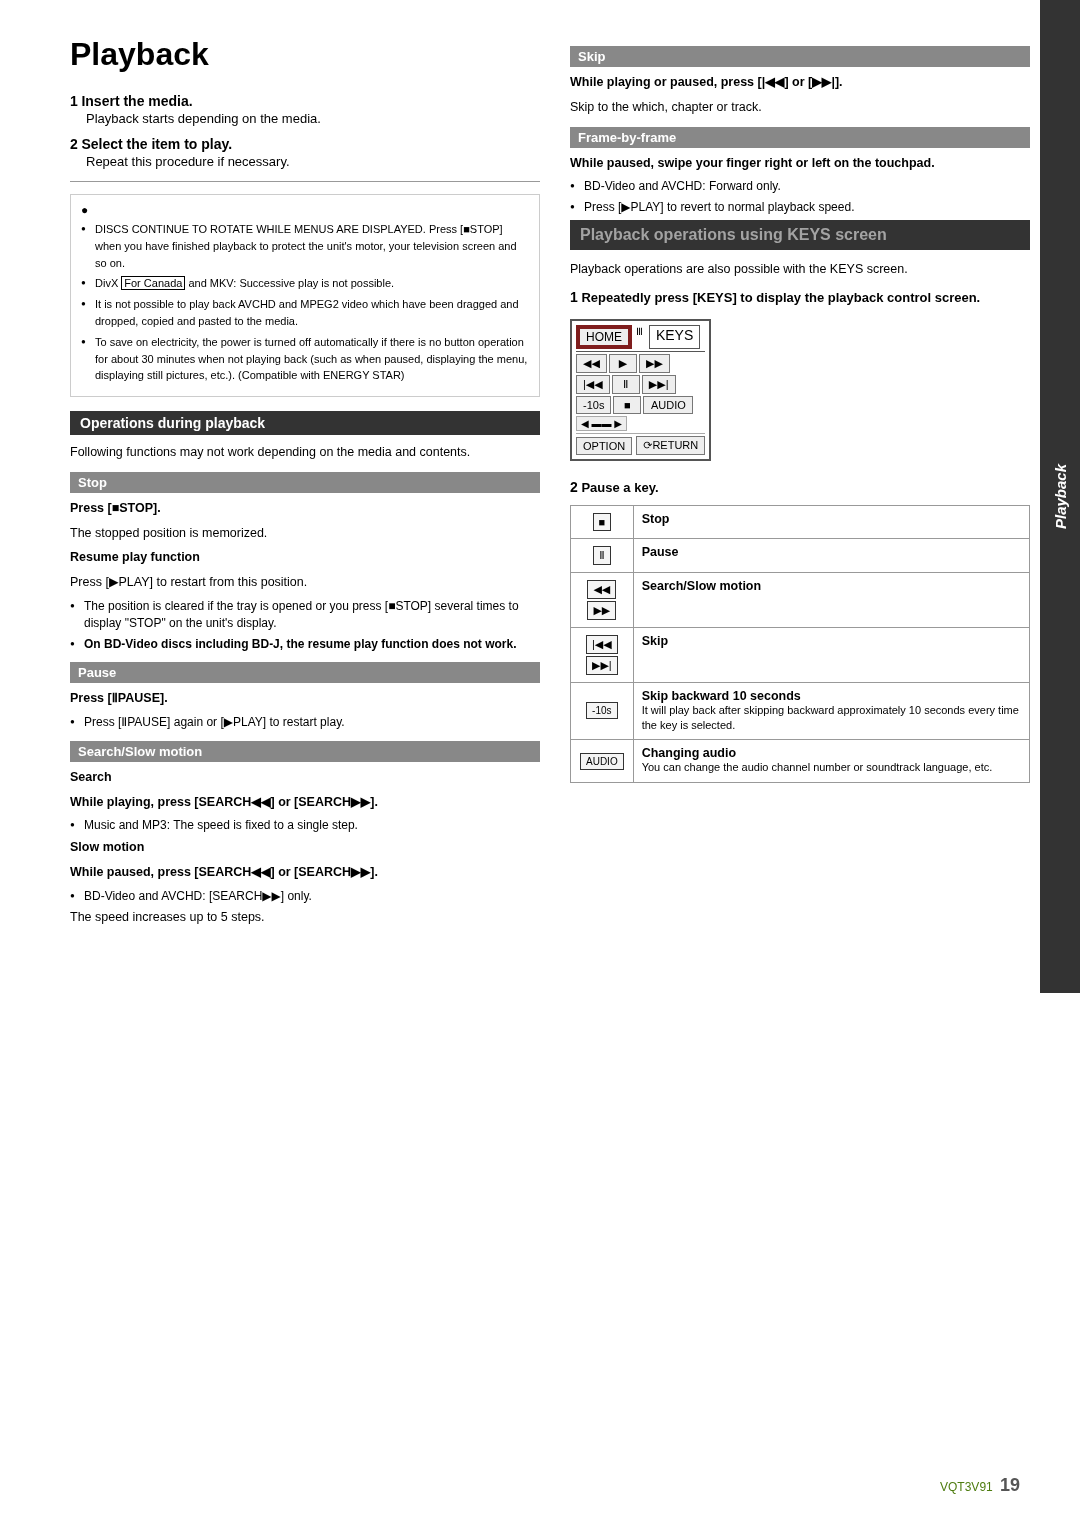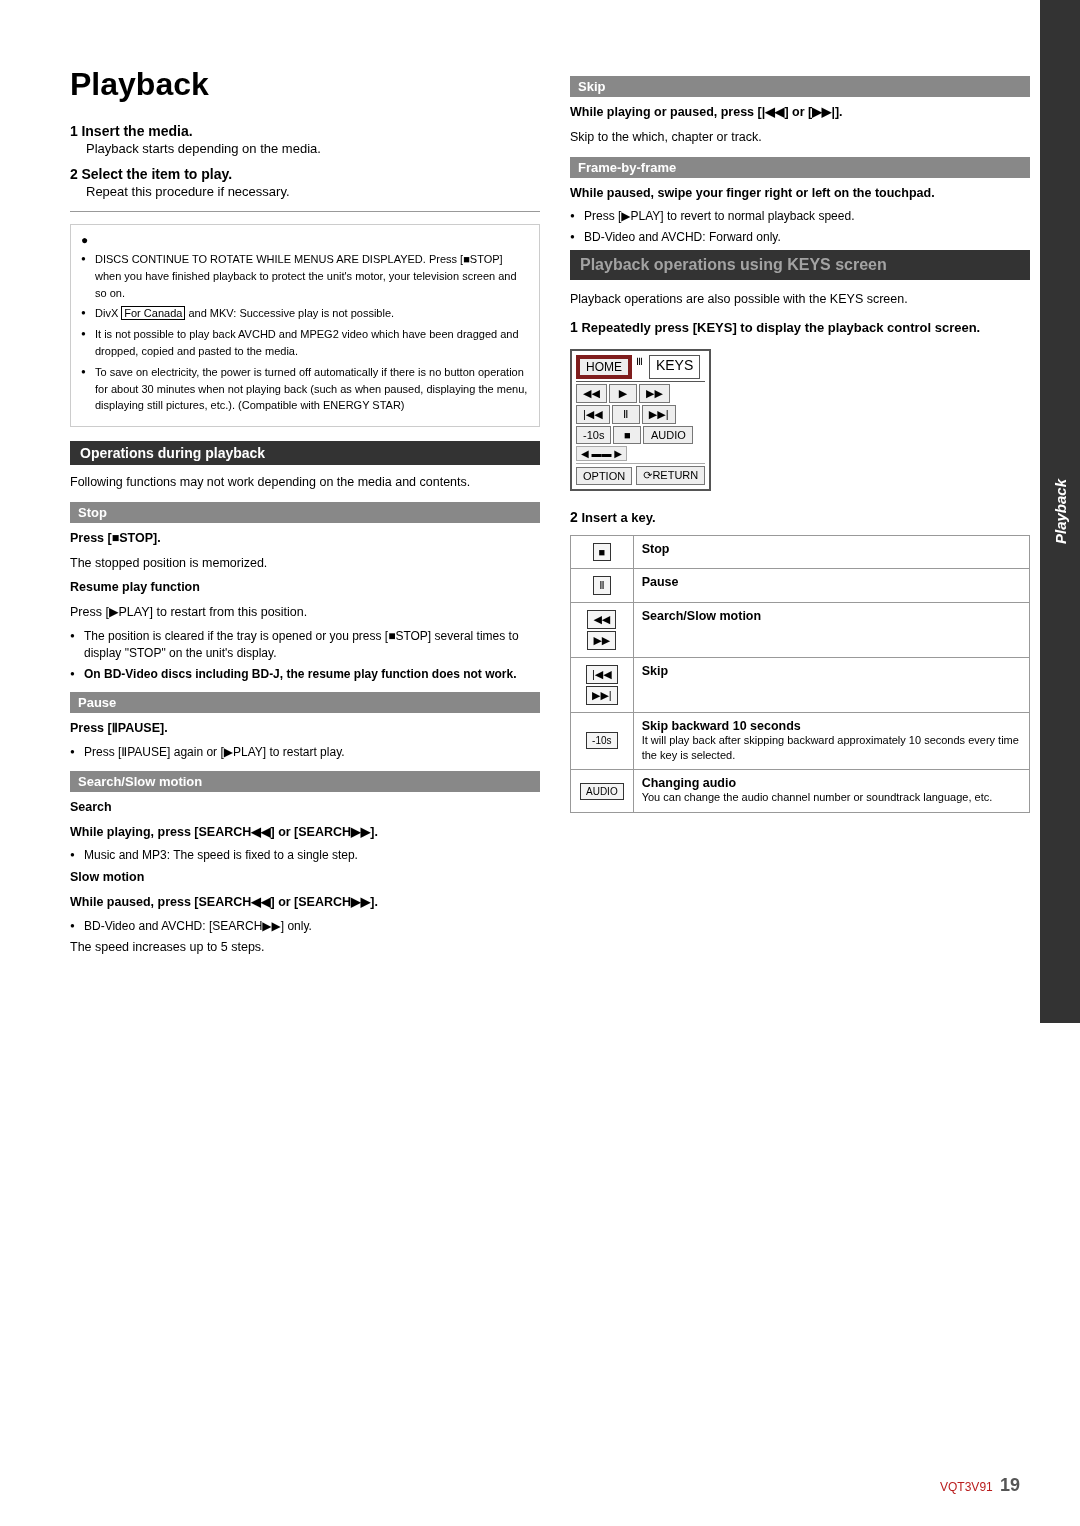--- a/index.html
+++ b/index.html
@@ -7,21 +7,21 @@
       background: #fff;
       font-family: Arial, Helvetica, sans-serif;
       font-size: 13px;
       color: #000;
       width: 1080px;
       min-height: 1526px;
       position: relative;
     }
     .page {
       display: flex;
-      padding: 66px 50px 60px 70px;
+      padding: 36px 50px 60px 70px;
       gap: 30px;
     }
     .left-col {
       flex: 1;
       max-width: 480px;
     }
     .right-col {
       flex: 1;
       max-width: 460px;
     }
@@ -186,21 +186,21 @@
     }
     .page-number {
       position: absolute;
       bottom: 30px;
       right: 60px;
       font-size: 13px;
       color: #555;
     }
     .vqt {
       font-size: 12px;
-      color: #b91c1c;
+      color: #4d7c0f;
     }
     .right-col-header {
       background: #333;
       color: #a3a3a3;
       font-weight: bold;
       font-size: 16px;
       padding: 6px 10px;
       margin-bottom: 10px;
     }
     .small-note {
@@ -283,22 +283,22 @@
     <p class="body-text">
       <strong>While playing or paused, press [|◀◀] or [▶▶|].</strong>
     </p>
     <p class="body-text">Skip to the which, chapter or track.</p>
 
     <div class="sub-section-header">Frame-by-frame</div>
     <p class="body-text">
       <strong>While paused, swipe your finger right or left on the touchpad.</strong>
     </p>
     <ul class="bullet-list">
+      <li>BD-Video and AVCHD: Forward only.</li>
       <li>Press [▶PLAY] to revert to normal playback speed.</li>
-      <li>BD-Video and AVCHD: Forward only.</li>
     </ul>
 
     <div class="right-col-header">
       <span>Playback operations using KEYS screen</span>
     </div>
 
     <p class="body-text">Playback operations are also possible with the KEYS screen.</p>
 
     <div style="margin:10px 0 6px 0;">
       <span class="step-num">1</span>&nbsp;<span class="bold-label">Repeatedly press [KEYS] to display the playback control screen.</span>
@@ -329,21 +329,21 @@
       <div class="keys-row">
         <span style="font-size:10px; border:1px solid #aaa; padding:1px 4px; background:#eee;">◀ ▬▬ ▶</span>
       </div>
       <div class="keys-bottom-row">
         <span class="key-btn">OPTION</span>
         <span class="key-btn">⟳RETURN</span>
       </div>
     </div>
 
     <div style="margin:10px 0 6px 0;">
-      <span class="step-num">2</span>&nbsp;<span class="bold-label">Insert a key.</span>
+      <span class="step-num">2</span>&nbsp;<span class="bold-label">Pause a key.</span>
     </div>
 
     
     <table class="keys-table">
       <tbody>
           <tr>
         <td class="icon-cell">
           <span class="key-icon">■</span>
         </td>
         <td>

